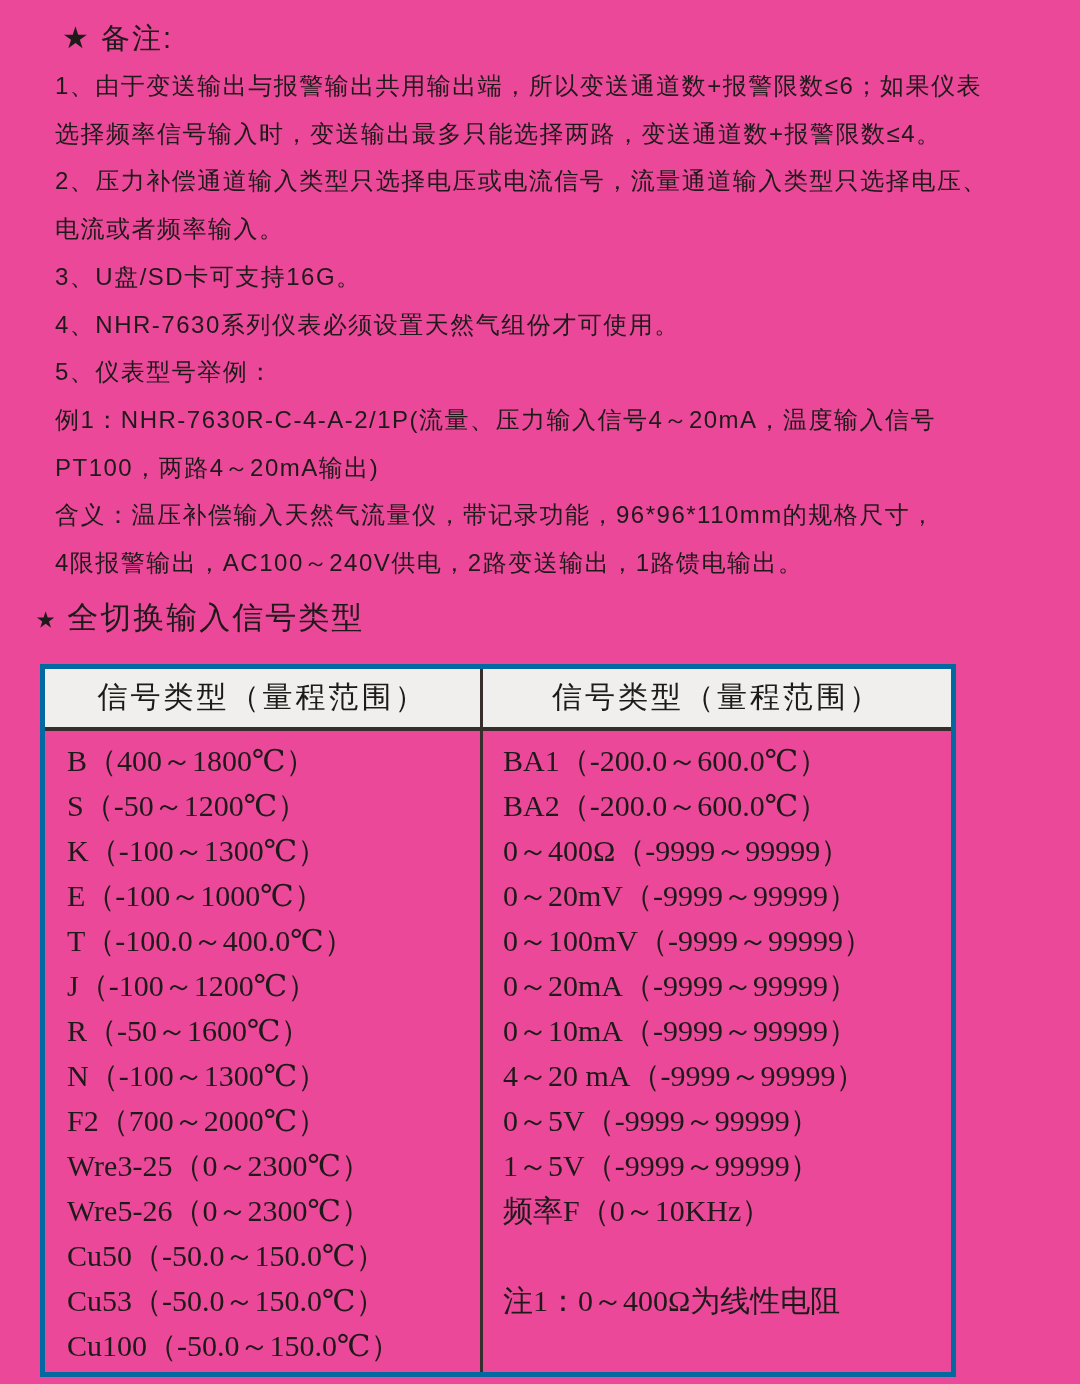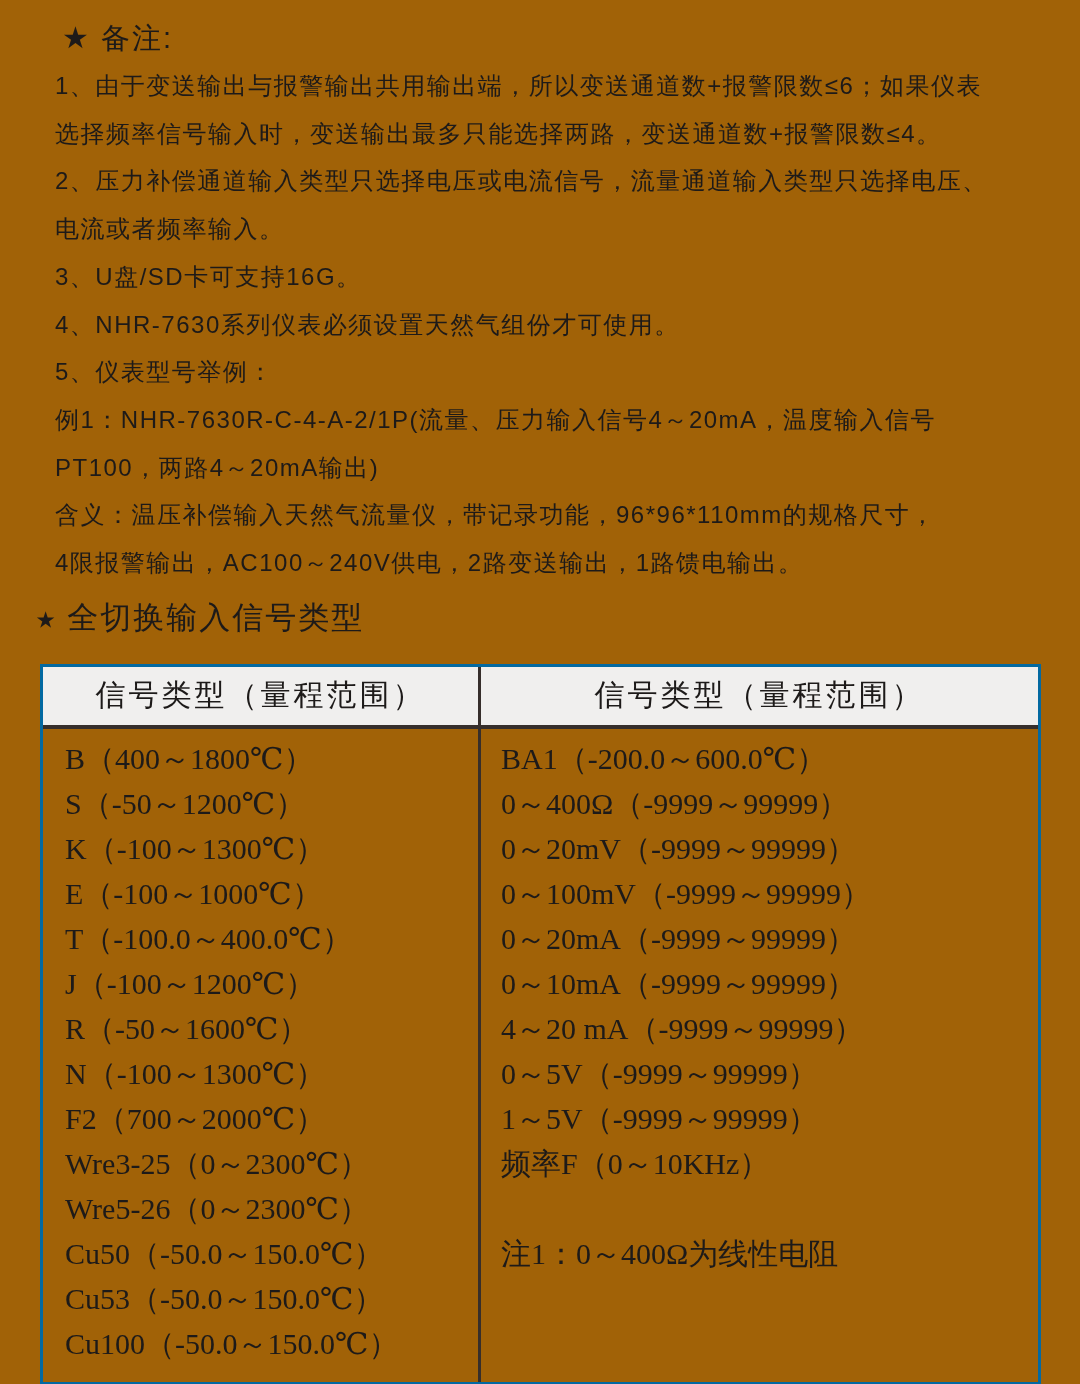--- a/index.html
+++ b/index.html
@@ -4,21 +4,21 @@
 <style>
   html, body {
     margin: 0;
     padding: 0;
     background: #ffffff;
   }
   .page {
     position: relative;
     width: 1080px;
     height: 1384px;
-    background: #a16207;
+    background: #ec4899;
     color: #1d1a19;
     font-family: "Liberation Sans", "DejaVu Sans", sans-serif;
     overflow: hidden;
     box-sizing: border-box;
     padding-top: 14px;
   }
   
   .notes-heading {
     margin: 0 0 0 62px;
     font-size: 29px;
@@ -46,22 +46,22 @@
     white-space: nowrap;
     font-family: Liberation Mono, monospace;
   }
   .section-heading .star {
     font-size: 32px;
     margin-right: 10px;
   }
   
   .sig-table {
     margin: 21px 0 16px 40px;
-    width: 1001px;
-    border: 3px solid #0369a1;
+    width: 916px;
+    border: 5px solid #0369a1;
     box-sizing: border-box;
     font-family: "Liberation Serif", "DejaVu Serif", serif;
   }
   .sig-thead {
     display: flex;
     background: #f0efee;
     border-bottom: 4px solid #362e2b;
   }
   .sig-th {
     width: 435px;
@@ -77,21 +77,21 @@
   .sig-th.right {
     flex: 1;
     border-left: 3px solid #362e2b;
   }
   .sig-tbody {
     display: flex;
   }
   .sig-col {
     width: 435px;
     box-sizing: border-box;
-    padding: 7px 0 16px 22px;
+    padding: 7px 0 4px 22px;
   }
   .sig-col.right {
     flex: 1;
     border-left: 3px solid #362e2b;
     padding-left: 20px;
   }
   .sig-row {
     font-size: 30px;
     line-height: 45px;
     min-height: 45px;
@@ -140,20 +140,21 @@
         <div class="sig-row">N（-100～1300℃）</div>
         <div class="sig-row">F2（700～2000℃）</div>
         <div class="sig-row">Wre3-25（0～2300℃）</div>
         <div class="sig-row">Wre5-26（0～2300℃）</div>
         <div class="sig-row">Cu50（-50.0～150.0℃）</div>
         <div class="sig-row">Cu53（-50.0～150.0℃）</div>
         <div class="sig-row">Cu100（-50.0～150.0℃）</div>
       </div>
       <div class="sig-col right">
         <div class="sig-row">BA1（-200.0～600.0℃）</div>
+        <div class="sig-row">BA2（-200.0～600.0℃）</div>
         <div class="sig-row">0～400Ω（-9999～99999）</div>
         <div class="sig-row">0～20mV（-9999～99999）</div>
         <div class="sig-row">0～100mV（-9999～99999）</div>
         <div class="sig-row">0～20mA（-9999～99999）</div>
         <div class="sig-row">0～10mA（-9999～99999）</div>
         <div class="sig-row">4～20 mA（-9999～99999）</div>
         <div class="sig-row">0～5V（-9999～99999）</div>
         <div class="sig-row">1～5V（-9999～99999）</div>
         <div class="sig-row">频率F（0～10KHz）</div>
         <div class="sig-row"></div>

